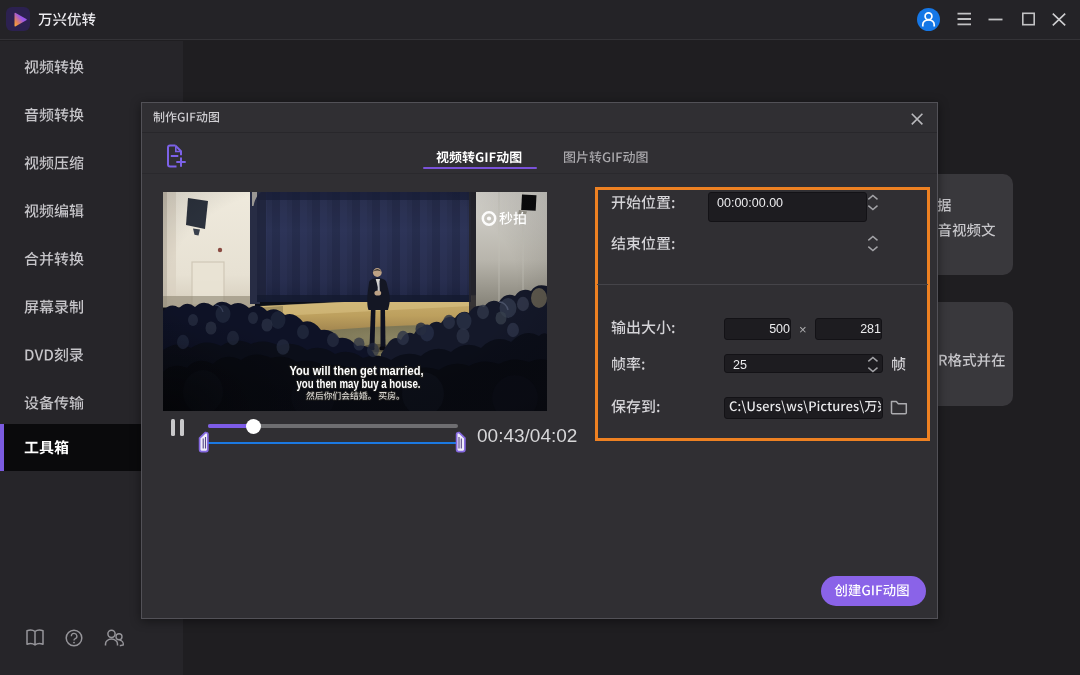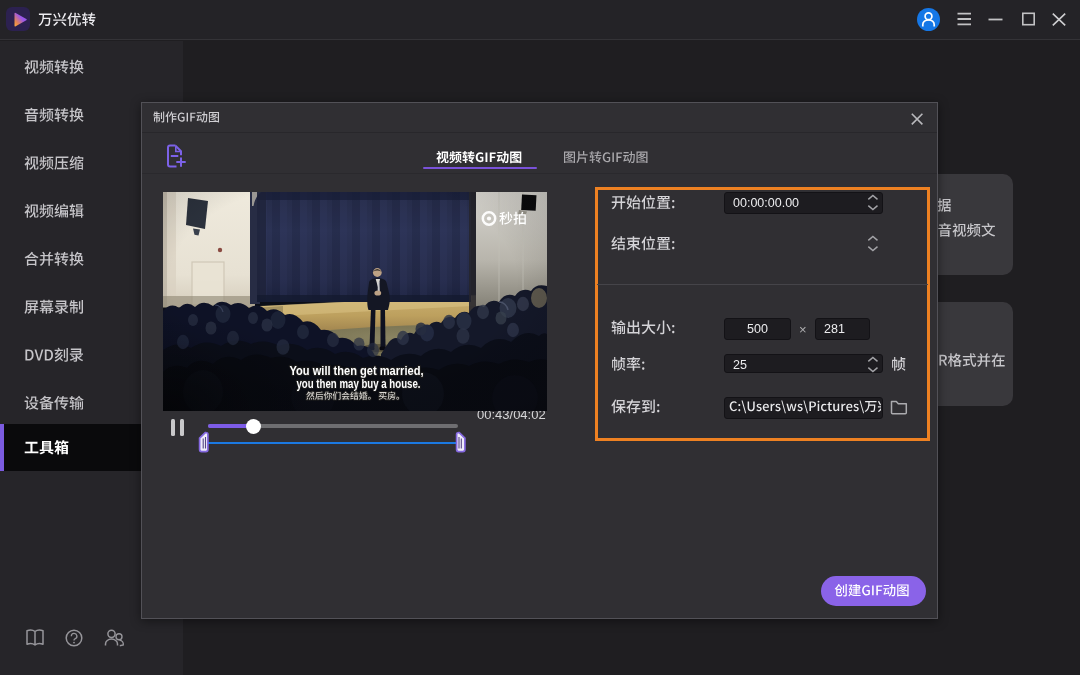--- a/index.html
+++ b/index.html
@@ -18,28 +18,28 @@
   </svg>
 <div class="a" style="left:141px;top:102px;width:797px;height:517px;background:#302f33;border:1px solid #525157;box-shadow:0 2px 10px rgba(0,0,0,0.45);z-index:10">
   <div class="a" style="left:0;top:29px;width:795px;height:1px;background:#28272b"></div>
   <div class="a" style="left:0;top:70px;width:795px;height:1px;background:#2a292d"></div>
   <div class="a" style="left:281px;top:63.5px;width:114px;height:2.5px;border-radius:1.2px;background:#7a52d9"></div>
   <div class="a" style="left:29px;top:316px;width:4px;height:16.5px;background:#c9c9cb;border-radius:1.5px"></div>
   <div class="a" style="left:37.5px;top:316px;width:4px;height:16.5px;background:#c9c9cb;border-radius:1.5px"></div>
   <div class="a" style="left:66px;top:321px;width:250px;height:3.5px;background:#6e6e71;border-radius:2px"></div>
   <div class="a" style="left:66px;top:321px;width:45px;height:3.5px;background:#7d5ce8;border-radius:2px"></div>
   <div class="a" style="left:103.5px;top:315.5px;width:15px;height:15px;background:#ffffff;border-radius:50%"></div>
-  <div class="a" style="left:335px;top:305px;font-size:13px;line-height:14px;color:#d6d6d8">00:43/04:02</div>
+  <div class="a" style="left:335px;top:326px;font-size:19px;line-height:14px;color:#d6d6d8">00:43/04:02</div>
   <div class="a" style="left:64px;top:339.3px;width:255px;height:1.8px;background:#1b79e2"></div>
   <div class="a" style="left:453px;top:84px;width:335px;height:254px;border:3px solid #ee8122"></div>
-  <div class="inp" style="left:582px;top:89px;width:159px;height:22px">00:00:00.00</div>
+  <div class="inp" style="left:566px;top:89px;width:159px;height:30px">00:00:00.00</div>
   <div class="a" style="left:455px;top:181px;width:331px;height:1px;background:#454449"></div>
-  <div class="inp" style="left:582px;top:214.5px;width:67px;height:22px;text-align:center;padding-left:0">500</div>
+  <div class="inp" style="left:582px;top:214.5px;width:67px;height:22px;text-align:right;padding-left:0">500</div>
   <div class="a" style="left:657px;top:219px;font-size:13px;color:#b0b0b2">×</div>
-  <div class="inp" style="left:673px;top:214.5px;width:55px;height:22px;text-align:left;padding-left:8px">281</div>
+  <div class="inp" style="left:673px;top:214.5px;width:67px;height:22px;text-align:right;padding-left:0">281</div>
   <div class="inp" style="left:582px;top:251px;width:159px;height:19px">25</div>
   <div class="inp" style="left:582px;top:293.5px;width:159px;height:22px"></div>
   <div class="a" style="left:679px;top:473px;width:105px;height:30px;border-radius:15px;background:#8a63e8"></div>
 </div>
 <svg style="position:absolute;left:163px;top:192px;z-index:20" width="384" height="219" viewBox="0 0 384 219">
     <defs>
 <linearGradient id="wl" x1="0" y1="0" x2="0" y2="1">
  <stop offset="0" stop-color="#efeadd"></stop>
         <stop offset="0.72" stop-color="#e7e1d3"></stop>
  <stop offset="1" stop-color="#d5cdbc"></stop>

